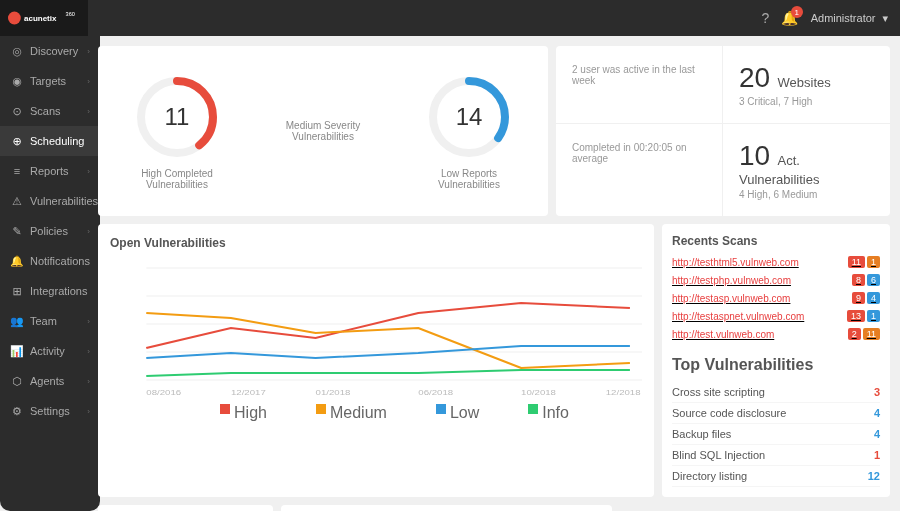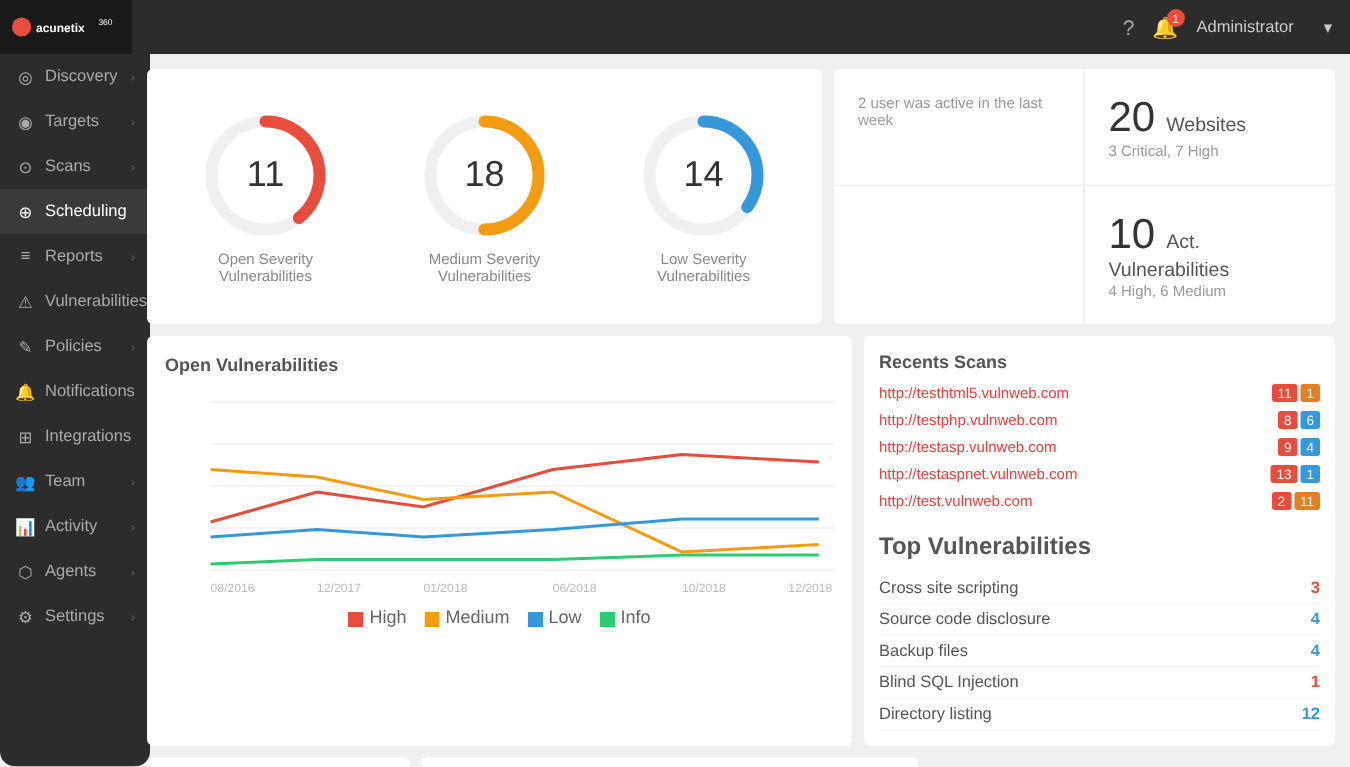--- a/index.html
+++ b/index.html
@@ -11,21 +11,21 @@
     #sidebar .logo svg { width: 80px; height: 20px; }
     #sidebar .nav-items { flex: 1; overflow-y: auto; }
     .nav-item { display: flex; align-items: center; padding: 8px 10px; color: #aaa; cursor: pointer; gap: 6px; font-size: 11px; position: relative; }
     .nav-item.active { background: #3a3a3a; color: #fff; }
     .nav-item .nav-icon { width: 14px; height: 14px; display: flex; align-items: center; justify-content: center; flex-shrink: 0; }
     .nav-item .nav-label { flex: 1; font-size: 11px; }
     .nav-item .nav-arrow { font-size: 8px; color: #666; }
 
     
     #header { position: absolute; top: 0; left: 88px; right: 0; height: 36px; background: #2c2c2c; display: flex; align-items: center; justify-content: flex-end; padding: 0 12px; gap: 12px; z-index: 5; }
-    .header-user { color: #ccc; font-size: 11px; display: flex; align-items: center; gap: 20px; cursor: pointer; }
+    .header-user { color: #ccc; font-size: 11px; display: flex; align-items: center; gap: 7px; cursor: pointer; }
     .header-icon { color: #aaa; font-size: 14px; cursor: pointer; }
     .notification-badge { position: relative; }
     .notification-badge .badge { position: absolute; top: -4px; right: -4px; background: #e74c3c; color: #fff; border-radius: 50%; width: 12px; height: 12px; font-size: 8px; display: flex; align-items: center; justify-content: center; }
 
     
     #main { position: absolute; top: 36px; left: 88px; right: 0; bottom: 0; overflow-y: auto; padding: 10px; display: flex; flex-direction: column; gap: 8px; }
 
     
     .top-row { display: flex; gap: 8px; height: 170px; }
 
@@ -42,30 +42,30 @@
     .stat-item { padding: 16px; border-bottom: 1px solid #f0f0f0; border-right: 1px solid #f0f0f0; }
     .stat-item:nth-child(2), .stat-item:nth-child(4) { border-right: none; }
     .stat-item:nth-child(3), .stat-item:nth-child(4) { border-bottom: none; }
     .stat-number { font-size: 28px; font-weight: 300; color: #333; display: inline; }
     .stat-title { font-size: 13px; color: #555; display: inline; margin-left: 4px; }
     .stat-sub { font-size: 10px; color: #999; margin-top: 2px; }
 
     
     .middle-row { display: flex; gap: 8px; }
     .chart-panel { background: #fff; border-radius: 4px; flex: 1; padding: 12px; }
-    .recents-panel { background: #fff; border-radius: 4px; width: 314px; padding: 10px; }
+    .recents-panel { background: #fff; border-radius: 4px; width: 228px; padding: 10px; }
     .panel-title { font-size: 12px; color: #555; font-weight: 600; margin-bottom: 8px; }
 
     
     .line-chart-area { position: relative; height: 140px; text-align: right; }
     .chart-legend { display: flex; gap: 12px; margin-top: 6px; justify-content: center; }
-    .legend-item { display: flex; align-items: flex-end; gap: 4px; font-size: 12px; color: #666; }
-
-    
-    .recent-item { display: flex; align-items: center; justify-content: space-between; margin-bottom: 6px; }
+    .legend-item { display: flex; align-items: flex-start; gap: 4px; font-size: 16px; color: #666; margin-left: 37px; }
+
+    
+    .recent-item { display: flex; align-items: center; justify-content: space-between; margin-bottom: 6px; text-decoration: underline; }
     .recent-url { color: #e84040; font-size: 10px; flex: 1; text-decoration: none; }
     .recent-badges { display: flex; gap: 2px; }
     .badge-red { background: #e74c3c; color: #fff; font-size: 9px; padding: 1px 4px; border-radius: 2px; }
     .badge-orange { background: #e67e22; color: #fff; font-size: 9px; padding: 1px 4px; border-radius: 2px; }
     .badge-blue { background: #3498db; color: #fff; font-size: 9px; padding: 1px 4px; border-radius: 2px; }
 
     
     .bottom-row { display: flex; gap: 8px; }
     .donut-panel { background: #fff; border-radius: 4px; width: 175px; padding: 10px; }
     .bar-panel { background: #fff; border-radius: 4px; flex: 1; padding: 10px; }
@@ -181,58 +181,52 @@
     <div class="gauge-section">
 
       <div class="gauge-card">
         <div class="gauge-circle">
           <svg viewBox="0 0 90 90">
             <circle class="gauge-track" cx="45" cy="45" r="36" stroke="#fde8e8"></circle>
             <circle class="gauge-fill" cx="45" cy="45" r="36" stroke="#e74c3c" stroke-dasharray="146 226" stroke-dashoffset="57" transform="rotate(-90 45 45)"></circle>
           </svg>
           <span class="gauge-value">11</span>
         </div>
-        <span class="gauge-label">Open Severity Vulnerabilities</span>
+        <span class="gauge-label">High Completed Vulnerabilities</span>
       </div>
 
       <div class="gauge-card">
-        <div class="gauge-circle">
-          <svg viewBox="0 0 90 90">
-            <circle class="gauge-track" cx="45" cy="45" r="36" stroke="#fef3e2"></circle>
-            <circle class="gauge-fill" cx="45" cy="45" r="36" stroke="#f39c12" stroke-dasharray="170 226" stroke-dashoffset="57" transform="rotate(-90 45 45)"></circle>
-          </svg>
-          <span class="gauge-value">18</span>
-        </div>
         <span class="gauge-label">Medium Severity Vulnerabilities</span>
       </div>
 
       <div class="gauge-card">
         <div class="gauge-circle">
           <svg viewBox="0 0 90 90">
             <circle class="gauge-track" cx="45" cy="45" r="36" stroke="#e8f4fb"></circle>
             <circle class="gauge-fill" cx="45" cy="45" r="36" stroke="#3498db" stroke-dasharray="136 226" stroke-dashoffset="57" transform="rotate(-90 45 45)"></circle>
           </svg>
           <span class="gauge-value">14</span>
         </div>
-        <span class="gauge-label">Low Severity Vulnerabilities</span>
+        <span class="gauge-label">Low Reports Vulnerabilities</span>
       </div>
     </div>
 
     <div class="stats-panel">
       <div class="stat-item">
         <div class="stat-sub">2 user was active in the last week</div>
       </div>
       <div class="stat-item">
         <div>
           <span class="stat-number">20</span>
           <span class="stat-title">Websites</span>
         </div>
         <div class="stat-sub">3 Critical, 7 High</div>
       </div>
       <div class="stat-item">
+        <div class="stat-sub">Completed in 00:20:05 on average</div>
       </div>
       <div class="stat-item">
         <div>
           <span class="stat-number">10</span>
           <span class="stat-title">Act. Vulnerabilities</span>
         </div>
         <div class="stat-sub">4 High, 6 Medium</div>
       </div>
     </div>
   </div>

